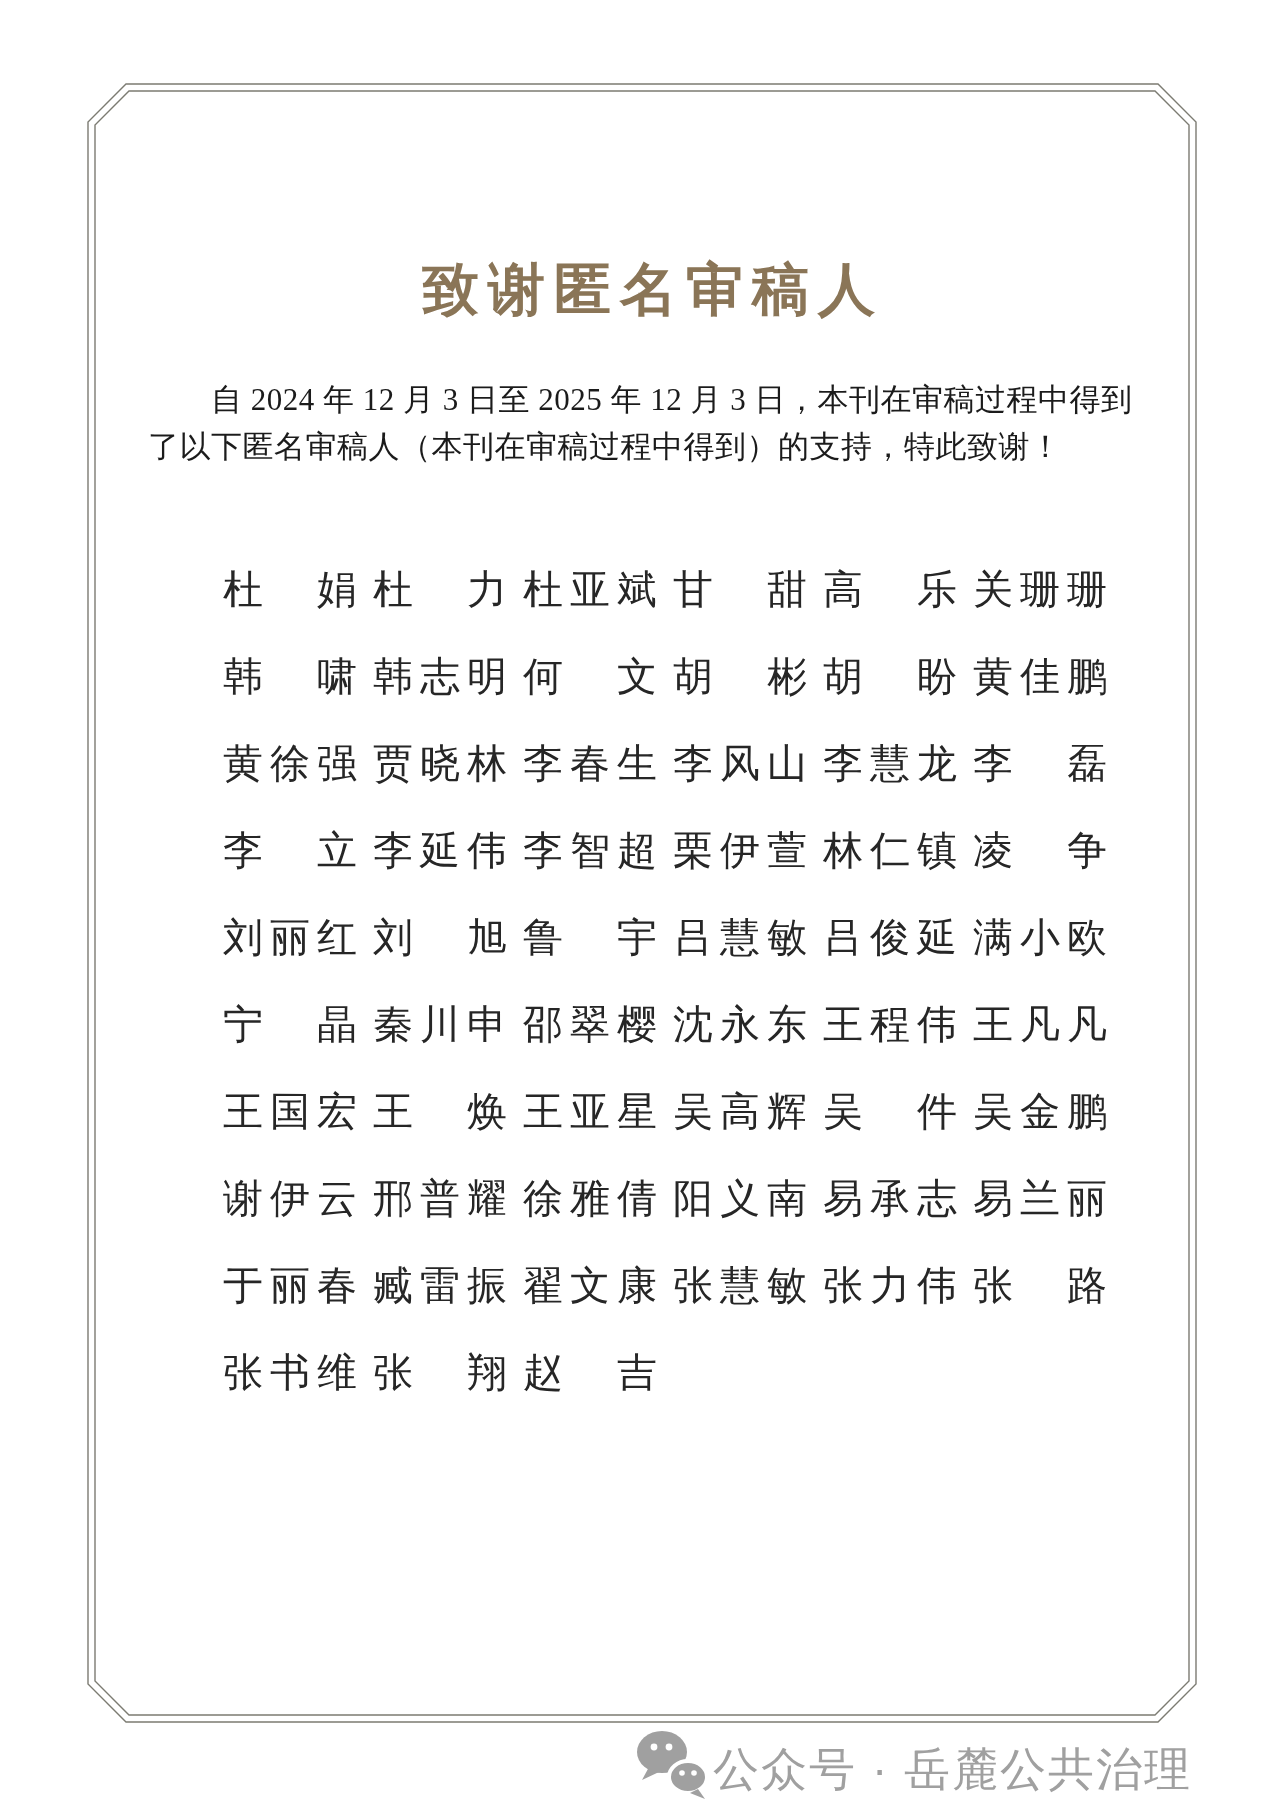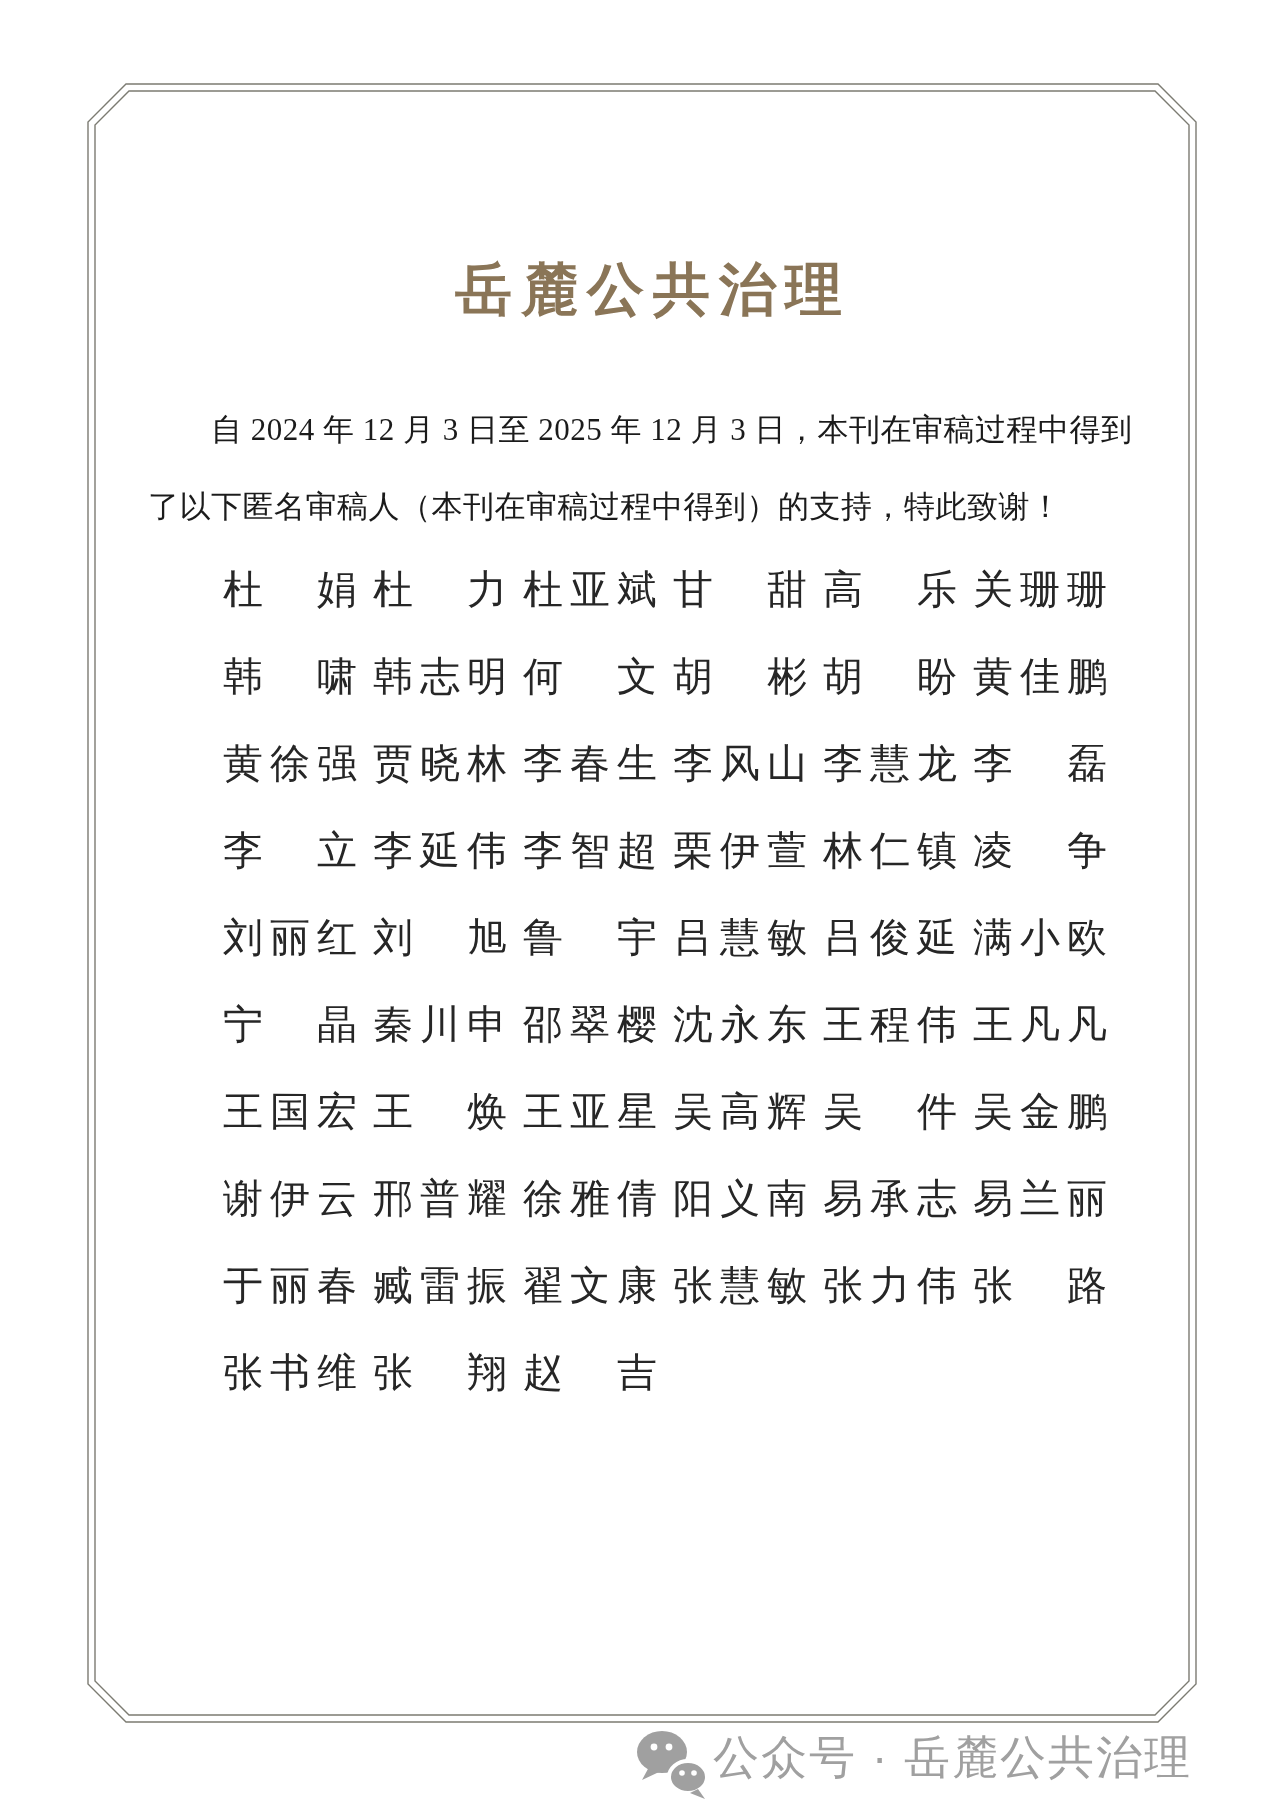--- a/index.html
+++ b/index.html
@@ -24,55 +24,55 @@
     margin:0; text-align:center; text-indent:26px;
     font-family:"Liberation Sans","DejaVu Sans",sans-serif;
     font-weight:bold; font-size:57px; letter-spacing:9px;
     color:var(--title-color);
   }
 
   .paragraph {
     position:absolute; left:148px; top:376px; width:980px;
     color:var(--text-color); font-size:31px;
   }
-  .para-line { height:47px; line-height:47px; white-space:nowrap; letter-spacing:0.5px;margin-top:30px; }
+  .para-line { height:47px; line-height:47px; white-space:nowrap; letter-spacing:0.5px; }
   .para-line.indent { text-indent:63px; }
 
   .names {
     position:absolute; left:223px; top:568px;
     display:grid;
     grid-template-columns:repeat(6,134px);
     column-gap:16px;
     grid-auto-rows:87px;
     font-size:40px; color:var(--name-color);
   }
   .name { display:flex; justify-content:space-between; line-height:1.1; height:44px; }
 
   .footer {
     position:absolute; top:1727px; left:0; width:1192px;
-    display:flex; justify-content:flex-end; align-items:flex-start; 
+    display:flex; justify-content:flex-end; align-items:flex-end; 
     color:var(--footer-color);
     font-family:"Liberation Sans","DejaVu Sans",sans-serif;
     font-size:46px; letter-spacing:2px;
   }
   .wechat-icon { flex:0 0 auto; }
   .wechat-icon .bubble { fill:var(--footer-color); }
   .wechat-icon .eye { fill:#ffffff; }
 </style>
 </head>
 <body>
 
 <div class="page" style="--title-color: #8a7557; --frame-color: #7c7b72; --footer-color: #a0a0a0; --text-color: #1b1b1b;">
 
   <svg class="frame" width="1280" height="1810" viewBox="0 0 1280 1810">
     <polygon points="126,84 1158,84 1196,122 1196,1684 1158,1722 126,1722 88,1684 88,122"></polygon>
     <polygon points="129,91 1155,91 1189,125 1189,1681 1155,1715 129,1715 95,1681 95,125"></polygon>
   </svg>
 
-  <h1 class="title">岳麓公共治理</h1>
+  <h1 class="title">致谢匿名审稿人</h1>
 
   <div class="paragraph">
     <div class="para-line indent">自 2024 年 12 月 3 日至 2025 年 12 月 3 日，本刊在审稿过程中得到</div>
     <div class="para-line">了以下匿名审稿人（本刊在审稿过程中得到）的支持，特此致谢！</div>
   </div>
 
   <div class="names" id="names-grid">
       <div class="name">
         <span>杜</span>
         <span>娟</span>

